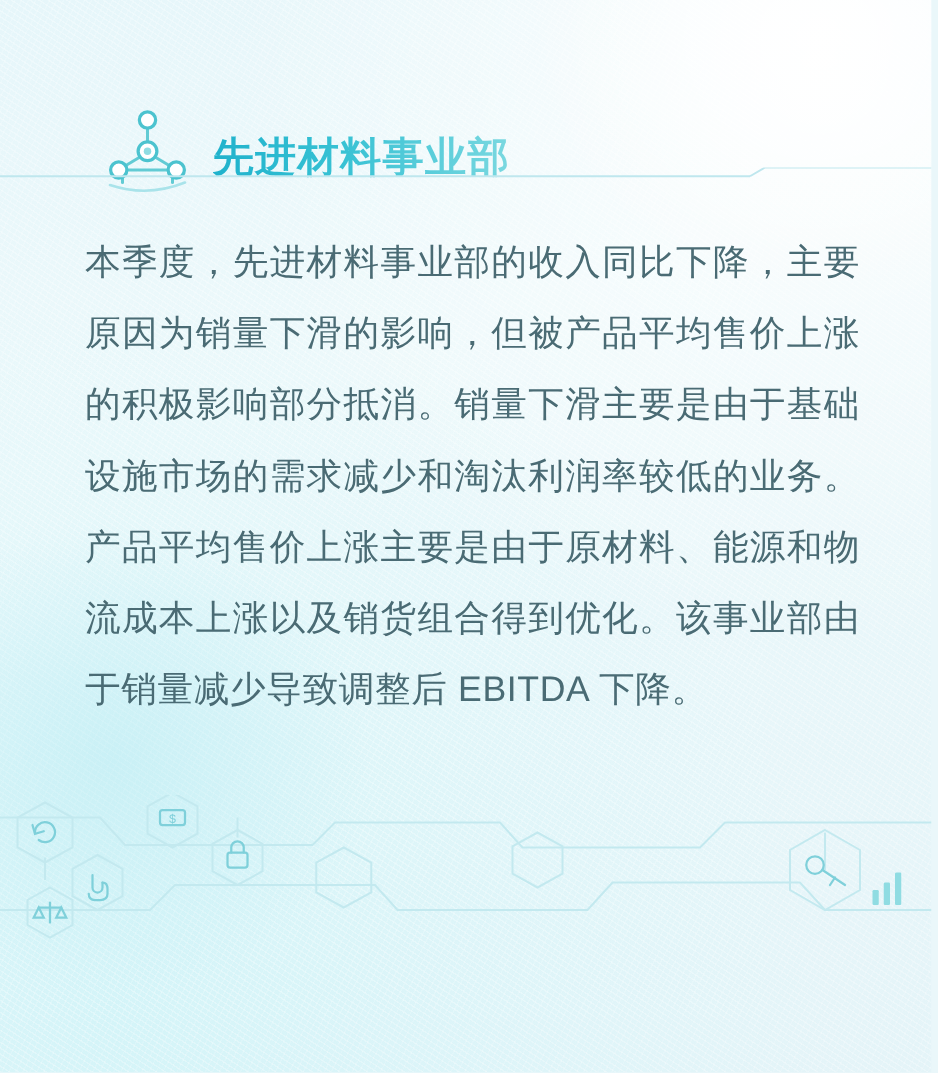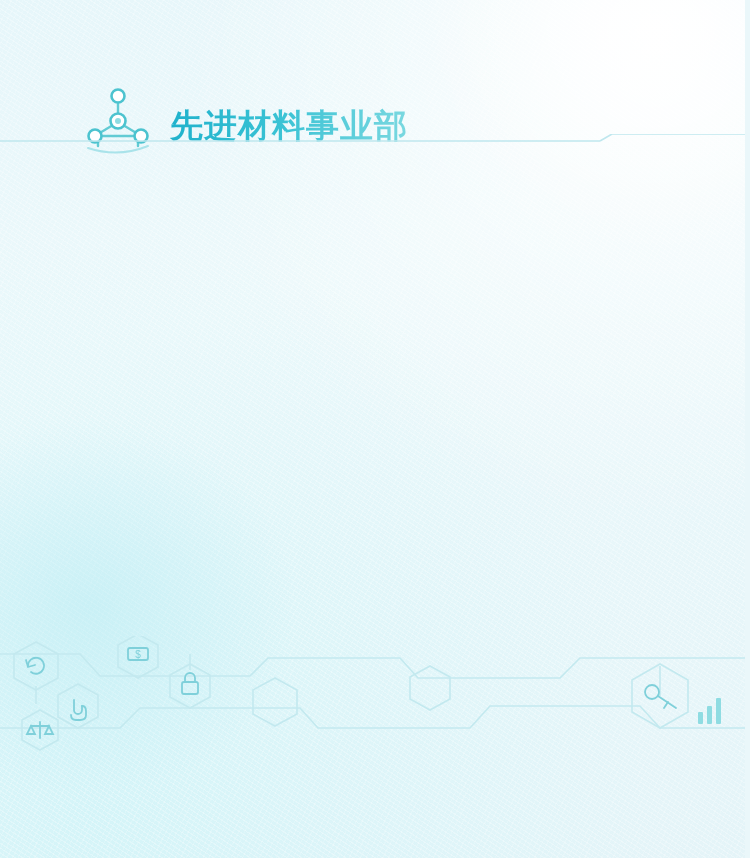--- a/index.html
+++ b/index.html
@@ -172,20 +172,21 @@
   </div>
 
   <div class="header-rule">
     <svg width="750" height="14" viewBox="0 0 750 14">
       <line x1="0" y1="7" x2="600" y2="7" stroke="#bfe7ee" stroke-width="1.6"></line>
       <polyline points="600,7 612,0 700,0" fill="none" stroke="#bfe7ee" stroke-width="1.6"></polyline>
       <line x1="700" y1="0" x2="750" y2="0" stroke="#bfe7ee" stroke-width="1.6"></line>
     </svg>
   </div>
 
+  <div class="body-text">本季度，先进材料事业部的收入同比下降，主要原因为销量下滑的影响，但被产品平均售价上涨的积极影响部分抵消。销量下滑主要是由于基础设施市场的需求减少和淘汰利润率较低的业务。产品平均售价上涨主要是由于原材料、能源和物流成本上涨以及销货组合得到优化。该事业部由于销量减少导致调整后 EBITDA 下降。</div>
 
   <div class="hexband">
     <svg width="750" height="130" viewBox="0 0 750 130">
       <g fill="none" stroke="#c3e9ef" stroke-width="1.6">
 
         <polyline points="0,18 80,18 100,40 250,40 268,22 400,22 418,42 560,42 580,22 750,22"></polyline>
         <polyline points="0,92 120,92 140,72 300,72 318,92 470,92 490,70 640,70 660,92 750,92"></polyline>
         <line x1="36" y1="50" x2="36" y2="68"></line>
         <line x1="190" y1="18" x2="190" y2="34"></line>
         <line x1="660" y1="30" x2="660" y2="60"></line>

